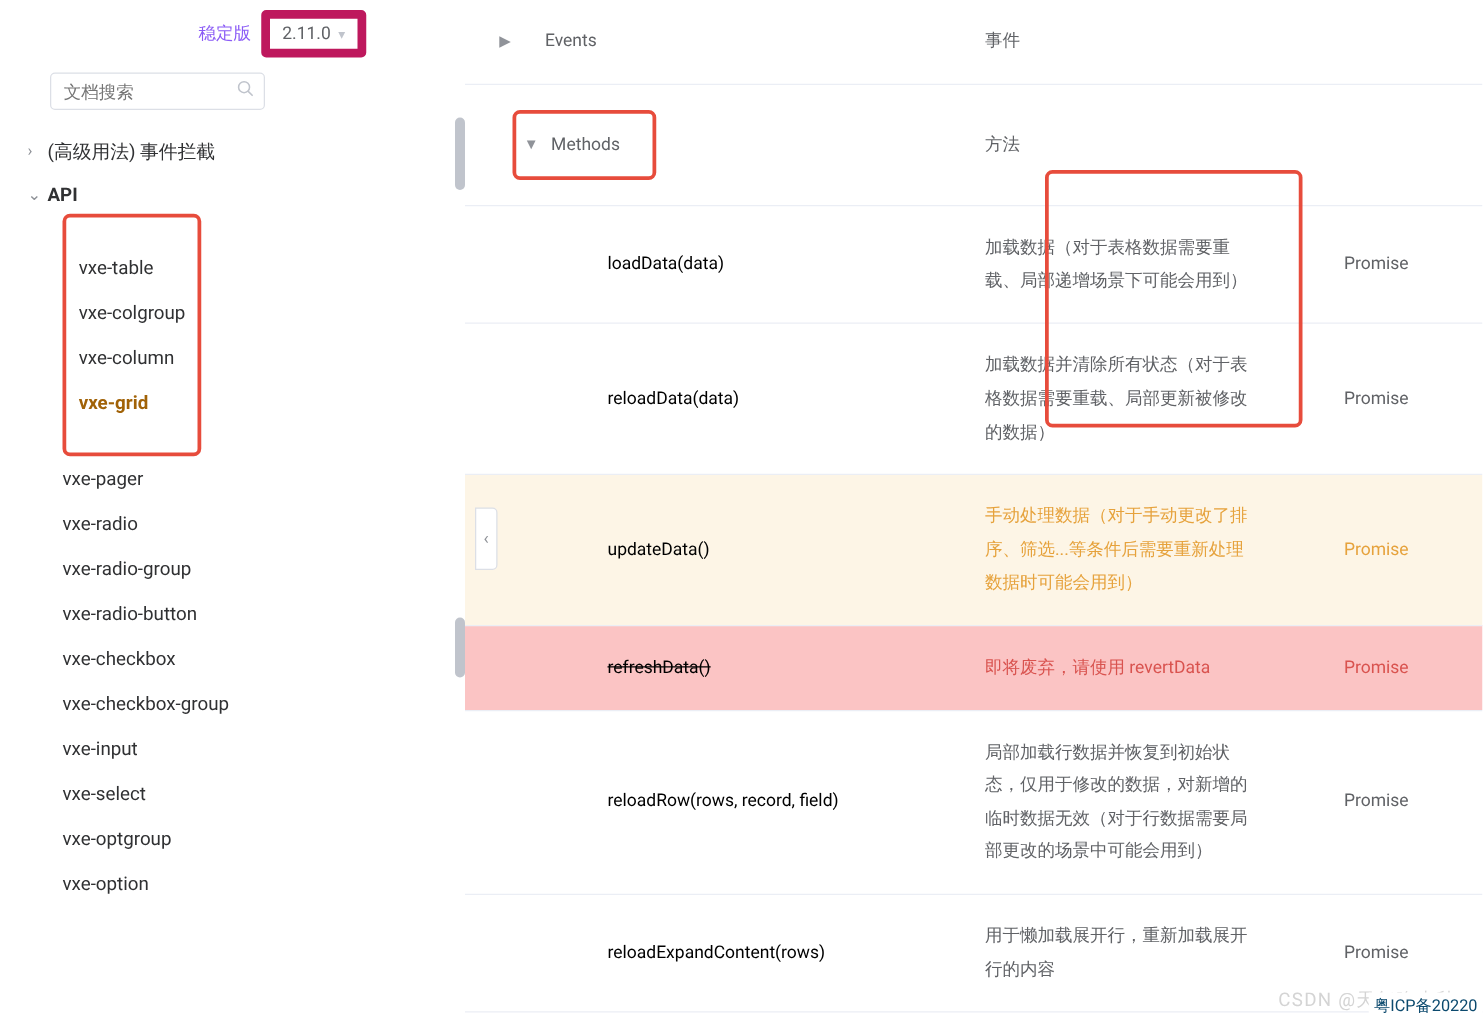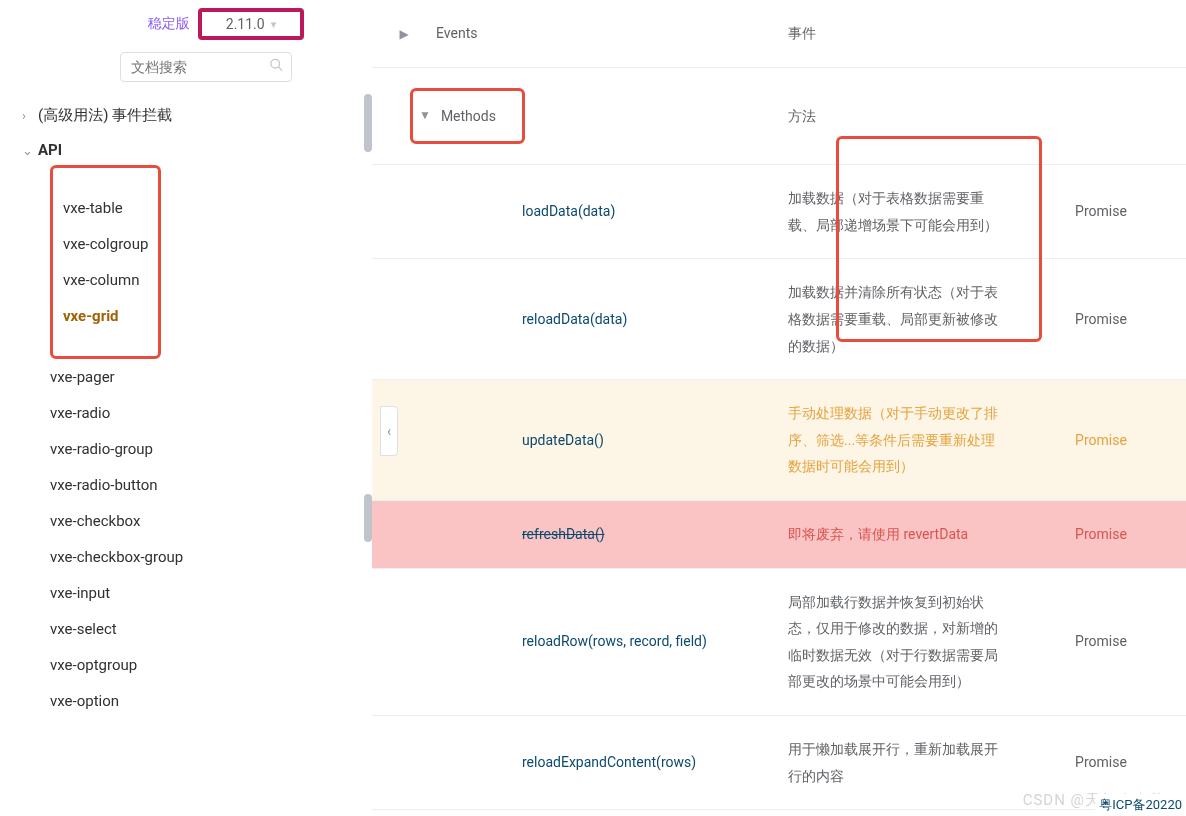--- a/index.html
+++ b/index.html
@@ -35,36 +35,36 @@
       padding-left: 80px;
     }
     .version-label {
       font-size: 14px;
       color: #8b5cf6;
       font-weight: 500;
     }
     .version-select {
       display: inline-flex;
       align-items: center;
-      border: 4px solid #be185d;
+      border: 7px solid #be185d;
       border-radius: 4px;
-      padding: 4px 24px;
+      padding: 4px 10px;
       font-size: 14px;
       color: #606266;
       cursor: pointer;
       background: #fff;
     }
     .version-select .caret {
       margin-left: 6px;
       font-size: 11px;
       color: #c0c4cc;
     }
     .search-wrap {
       display: flex;
-      justify-content: center;
+      justify-content: flex-start;
       margin-bottom: 16px;
       padding-left: 40px;
     }
     .search-input {
       width: 172px;
       border: 1px solid #dcdfe6;
       border-radius: 4px;
       padding: 6px 28px 6px 10px;
       font-size: 14px;
       color: #606266;
@@ -226,22 +226,21 @@
       border: 3px solid #e74c3c;
       border-radius: 6px;
       left: 464px;
       top: 136px;
       width: 206px;
       height: 206px;
       pointer-events: none;
     }
     .data-fn {
       font-size: 14px;
-      color: #0c4a6e;
-      margin-left: 36px;
+      color: #000000;
     }
     .row-warn td {
       background: #fdf5e6;
       color: #e6a23c;
     }
     .row-danger td {
       background: #fbc4c4;
       color: #d9534f;
     }
     .strike {

